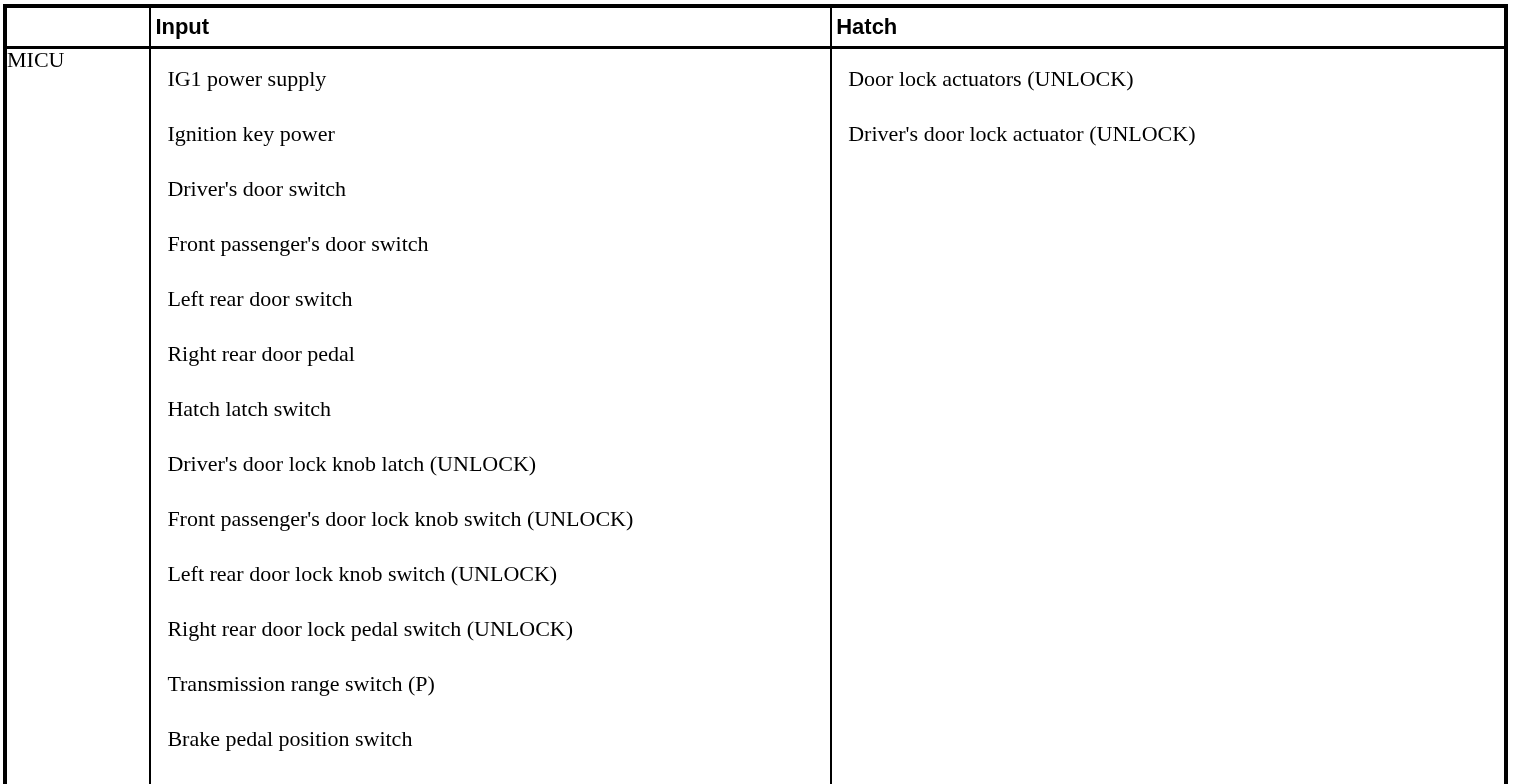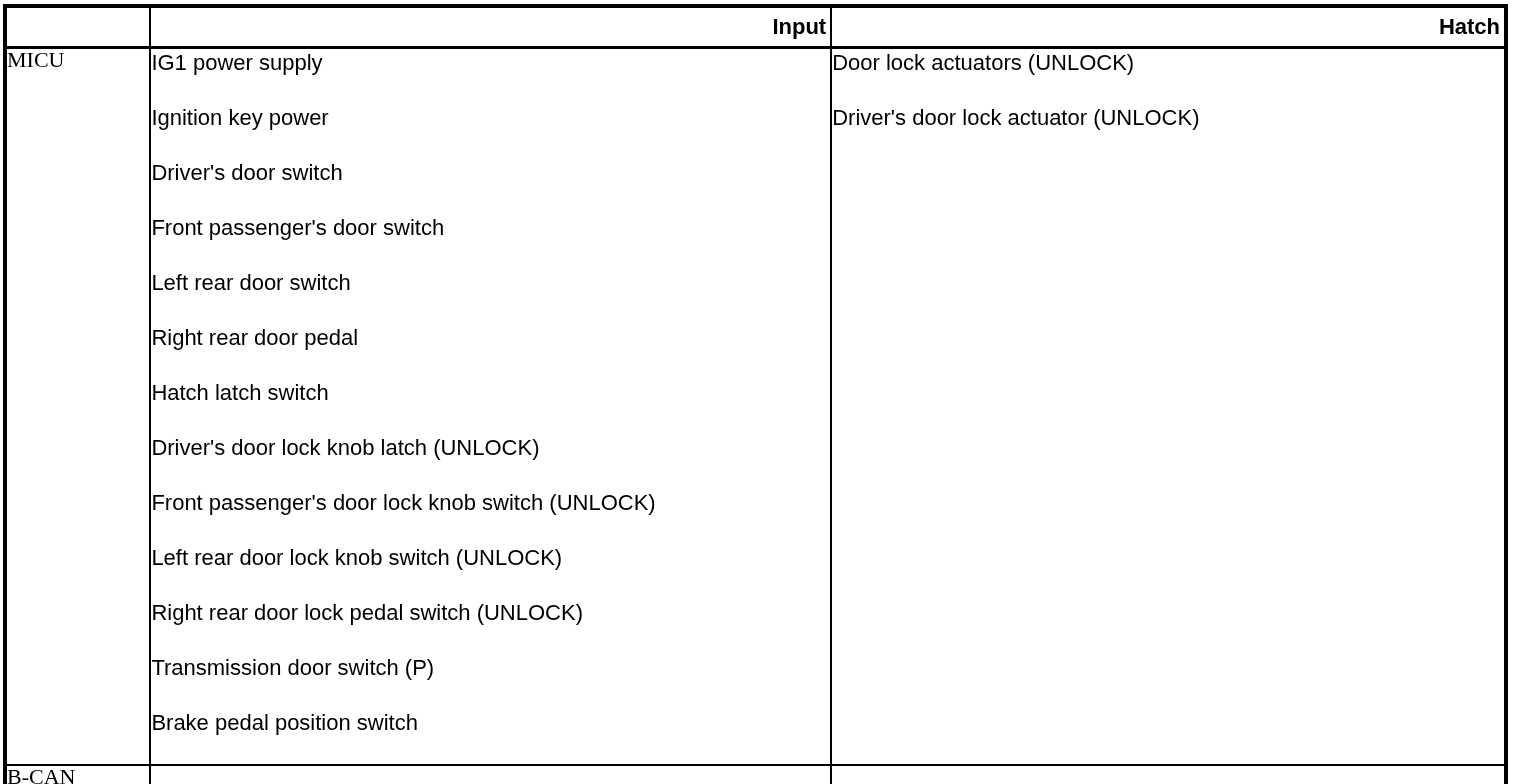--- a/index.html
+++ b/index.html
@@ -44,21 +44,21 @@
   .spec-table td {
     border: 2px solid #000000;
     vertical-align: top;
     padding: 0;
     background: #ffffff;
   }
 
   
   .header-row th {
     height: 38px;
-    text-align: right;
+    text-align: left;
     font-size: 22px;
     font-weight: bold;
     line-height: 38px;
     padding: 0 4px;
     border-bottom: 3px solid #000000;
   }
   .header-row th.blank-head {
     border-bottom: 3px solid #000000;
   }
 
@@ -72,22 +72,23 @@
   }
   .cell-list {
     padding: 7px 0 0 7px;
   }
 
   .row-micu td { height: 694px; }
   .row-bcan td { height: 37px; }
 
   .item-list {
     list-style: none;
-    margin: 0;
+    margin: 16px;
     padding: 0;
+    font-family: Liberation Serif, serif;
   }
   .item-list li {
     font-size: 22px;
     line-height: 1.0;
     height: 55px;
     white-space: nowrap;
     padding: 0;
     margin: 0;
   }
   .item-list li .item-text {
@@ -151,21 +152,21 @@
             <li>
                 <span class="item-text">Front passenger's door lock knob switch (UNLOCK)</span>
               </li>
             <li>
                 <span class="item-text">Left rear door lock knob switch (UNLOCK)</span>
               </li>
             <li>
                 <span class="item-text">Right rear door lock pedal switch (UNLOCK)</span>
               </li>
             <li>
-                <span class="item-text">Transmission door switch (P)</span>
+                <span class="item-text">Transmission range switch (P)</span>
               </li>
             <li>
                 <span class="item-text">Brake pedal position switch</span>
               </li>
           </ul>
         </td>
 
         <td class="cell-list">
           <ul class="item-list">
             <li>

